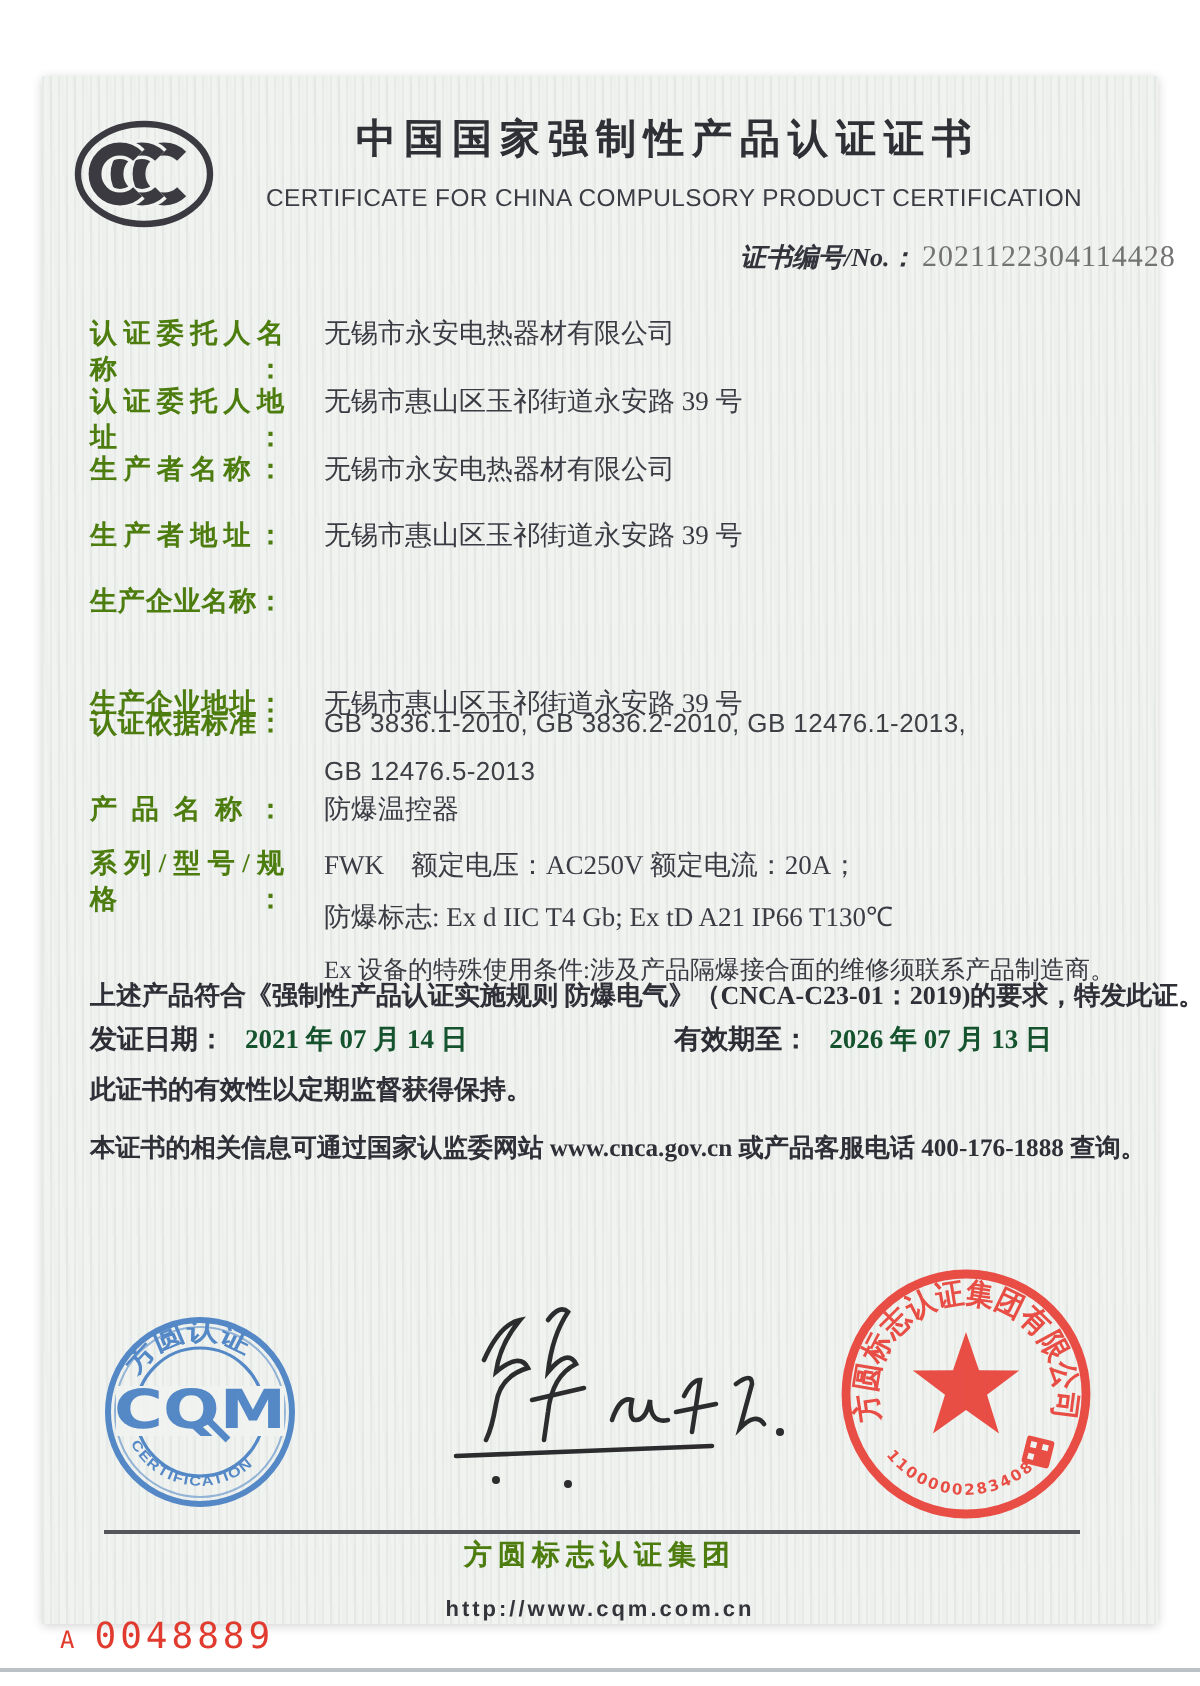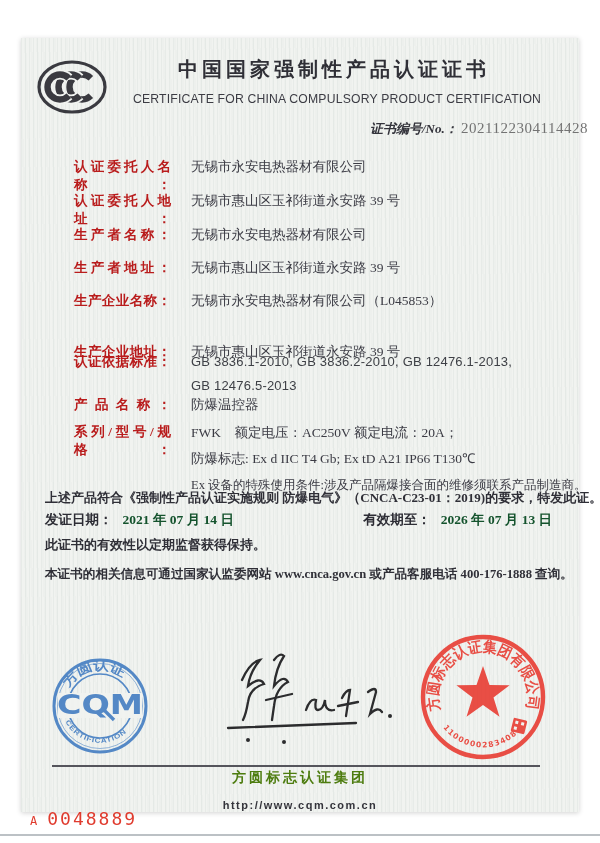--- a/index.html
+++ b/index.html
@@ -18,29 +18,29 @@
   .title-cn{position:absolute;left:178px;top:56px;width:340px;font-size:20px;font-weight:700;
             letter-spacing:4px;color:#2f2f36;white-space:nowrap;}
   .title-en{position:absolute;left:133px;top:92px;width:300px;font-size:12.2px;color:#3c3c44;
             font-family:"Liberation Sans",sans-serif;white-space:nowrap;letter-spacing:0.2px;}
   .cert-no{position:absolute;left:370px;top:120px;font-size:13px;white-space:nowrap;}
   .cert-no .lab{font-style:italic;font-weight:700;color:#33333b;}
   .cert-no .num{font-size:15px;color:#737373;letter-spacing:0.5px;}
 
   
   .row{position:absolute;left:45px;display:flex;align-items:flex-start;}
-  .lbl{width:97px;font-size:13.5px;font-weight:700;color:#b91c1c;
-       text-align:justify;text-align-last:justify;text-justify:inter-character;flex:none;margin-left:29px;}
+  .lbl{width:97px;font-size:13.5px;font-weight:700;color:#4d7c0f;
+       text-align:justify;text-align-last:justify;text-justify:inter-character;flex:none;}
   .val{margin-left:20px;font-size:13.5px;color:#3b3b44;white-space:nowrap;}
   .val.sansy{font-family:"Liberation Sans",sans-serif;font-size:13px;letter-spacing:0.2px;color:#3e4046;}
   .vline{line-height:24px;white-space:nowrap;}
   .series .vline{line-height:26px;}
 
   .para{position:absolute;left:45px;font-size:13px;font-weight:700;color:#2f2f37;white-space:nowrap;}
-  .dates{position:absolute;left:45px;right:48px;top:511px;display:flex;font-size:13.5px;font-weight:700;color:#2d2d35;}
+  .dates{position:absolute;left:45px;right:74px;top:511px;display:flex;font-size:13.5px;font-weight:700;color:#2d2d35;}
   .dates .dval{margin-left:10px;font-weight:700;color:#14532d;}
   .spacer{flex:1;}
 
   
   .foot-rule{position:absolute;left:52px;top:765px;width:488px;height:2px;background:#55555c;}
   .foot-org{position:absolute;left:21px;top:769px;width:558px;text-align:center;font-size:14px;
             font-weight:700;letter-spacing:3px;color:#4d7c0f;}
   .foot-addr{position:absolute;left:21px;top:788px;width:558px;text-align:center;font-size:10px;color:#3e3e46;}
   .foot-web{position:absolute;left:21px;top:799px;width:558px;text-align:center;font-size:11px;
             font-weight:700;letter-spacing:1.5px;color:#34343b;font-family:"Liberation Sans",sans-serif;}
@@ -87,21 +87,20 @@
   <div class="row" style="top:226px">
     <span class="lbl">生产者名称：</span>
     <span class="val">无锡市永安电热器材有限公司</span>
   </div>
   <div class="row" style="top:259px">
     <span class="lbl">生产者地址：</span>
     <span class="val">无锡市惠山区玉祁街道永安路 39 号</span>
   </div>
   <div class="row" style="top:292px">
     <span class="lbl">生产企业名称：</span>
-    <span class="val">无锡市永安电热器材有限公司（L045853）</span>
   </div>
   <div class="row" style="top:343px">
     <span class="lbl">生产企业地址：</span>
     <span class="val">无锡市惠山区玉祁街道永安路 39 号</span>
   </div>
   <div class="row" style="top:350px">
     <span class="lbl" style="margin-top:3px">认证依据标准：</span>
     <span class="val sansy">
       <div class="vline">GB 3836.1-2010, GB 3836.2-2010, GB 12476.1-2013,</div>
       <div class="vline">GB 12476.5-2013</div>

